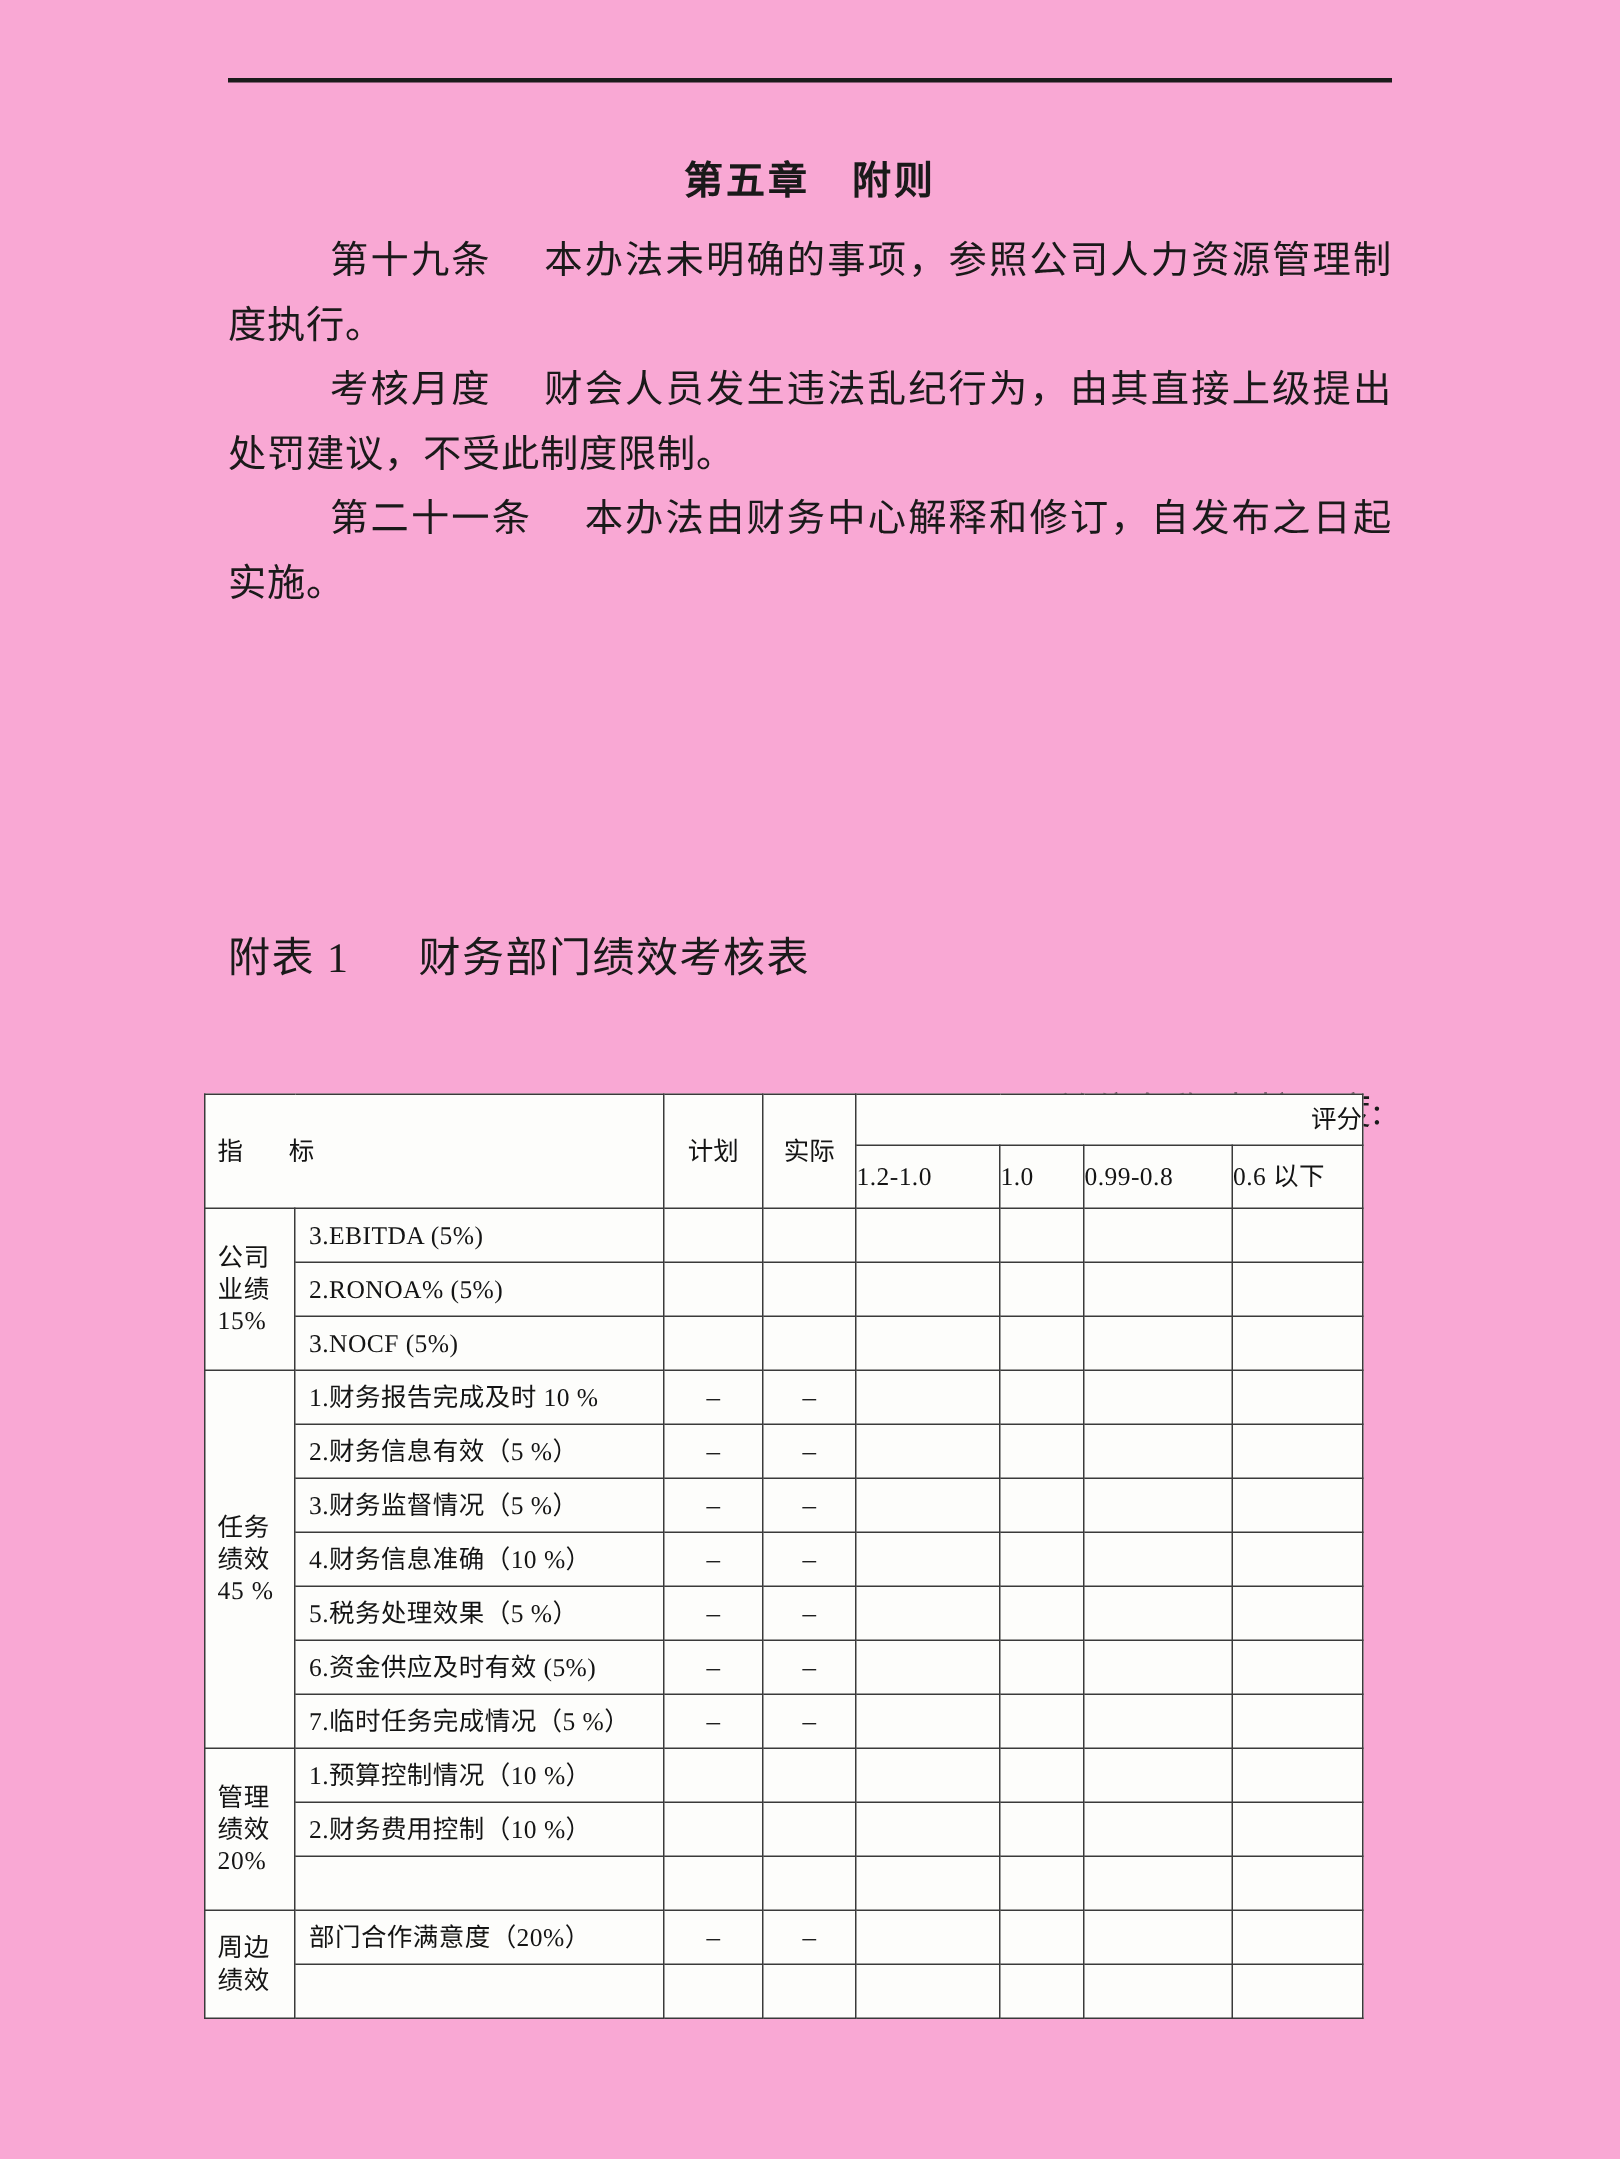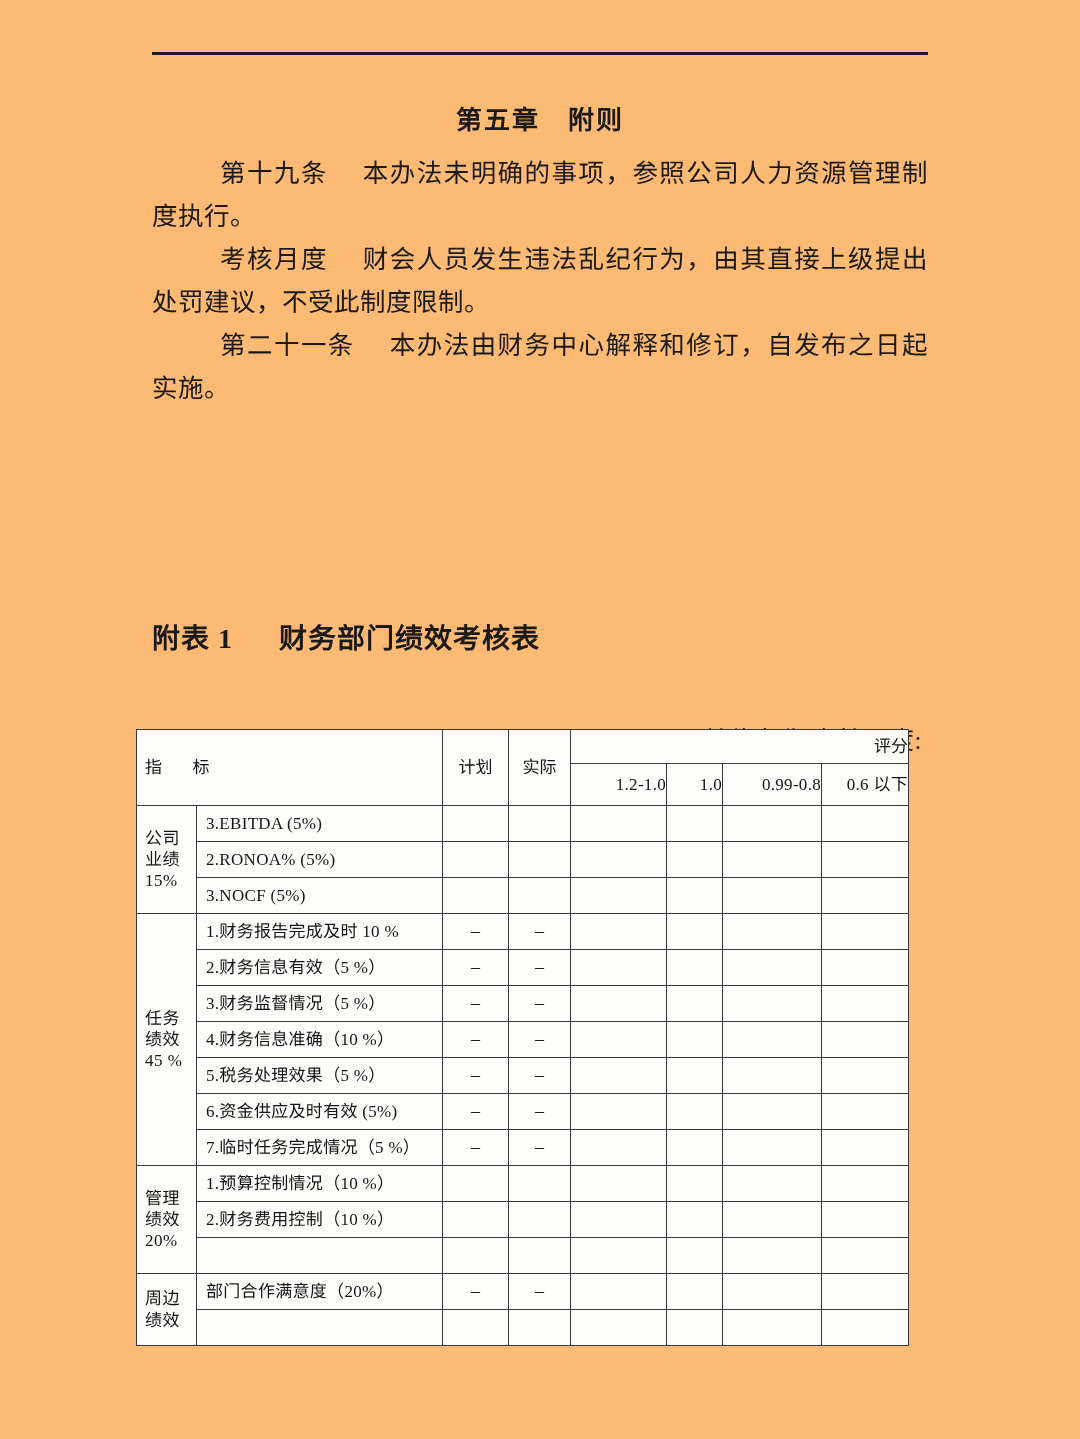--- a/index.html
+++ b/index.html
@@ -12,21 +12,21 @@
     height: 1439px;
     background: #ffffff;
     font-family: "Liberation Serif", "DejaVu Serif", serif;
     color: #1a1a1a;
     position: relative;
     overflow: hidden;
   }
   .page {
     position: absolute;
     inset: 0;
-    background: #fdba74;
+    background: #f9a8d4;
     padding-left: 15px;
   }
 
   
   .top-rule {
     position: absolute;
     left: 152px;
     top: 52px;
     width: 776px;
     height: 3px;
@@ -67,21 +67,21 @@
     display: inline-block;
     width: 34px;
   }
 
   
   .attach-title {
     position: absolute;
     left: 152px;
     top: 616px;
     font-size: 28px;
-    font-weight: bold;
+    font-weight: normal;
     letter-spacing: 1px;
     white-space: nowrap;
   }
   .attach-title .gap {
     display: inline-block;
     width: 46px;
   }
 
   
   .meta-row {
@@ -136,21 +136,21 @@
   }
   .h-score-top {
     text-align: right;
     font-weight: bold;
     font-size: 19px;
     padding-left: 7px !important;
     height: 33px;
     margin-left: 16px;
   }
   .h-score-sub {
-    text-align: right;
+    text-align: left;
     font-weight: bold;
     font-size: 17px;
     height: 41px;
     letter-spacing: 0.3px;
   }
   
   td.grp {
     text-align: left;
     padding-left: 8px !important;
     font-size: 18px;

